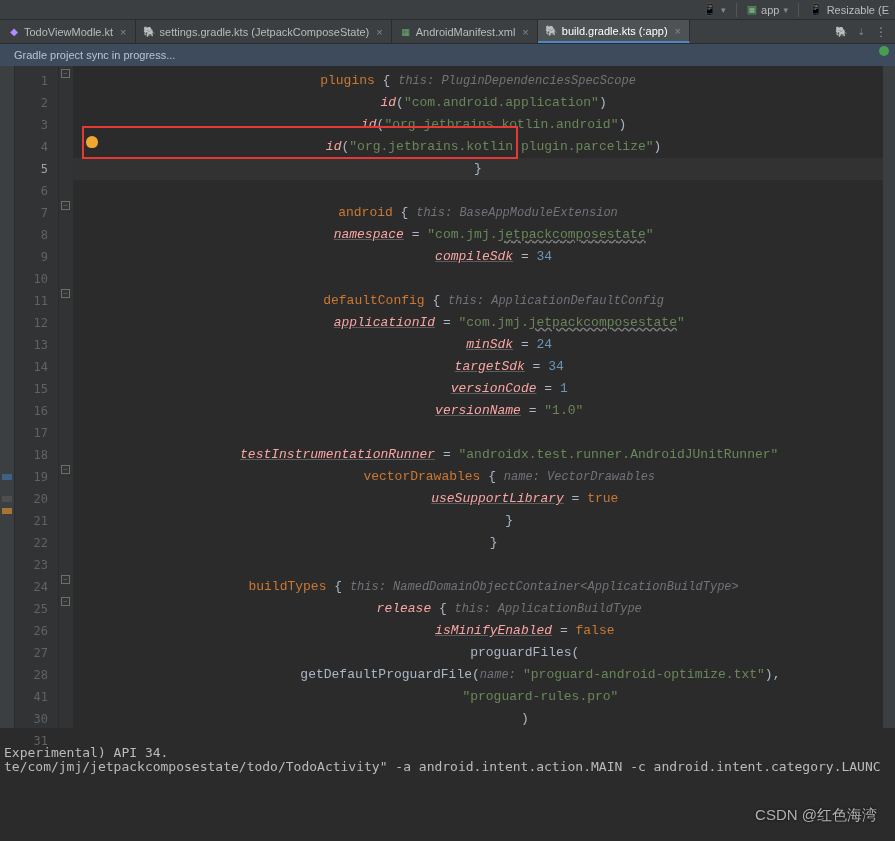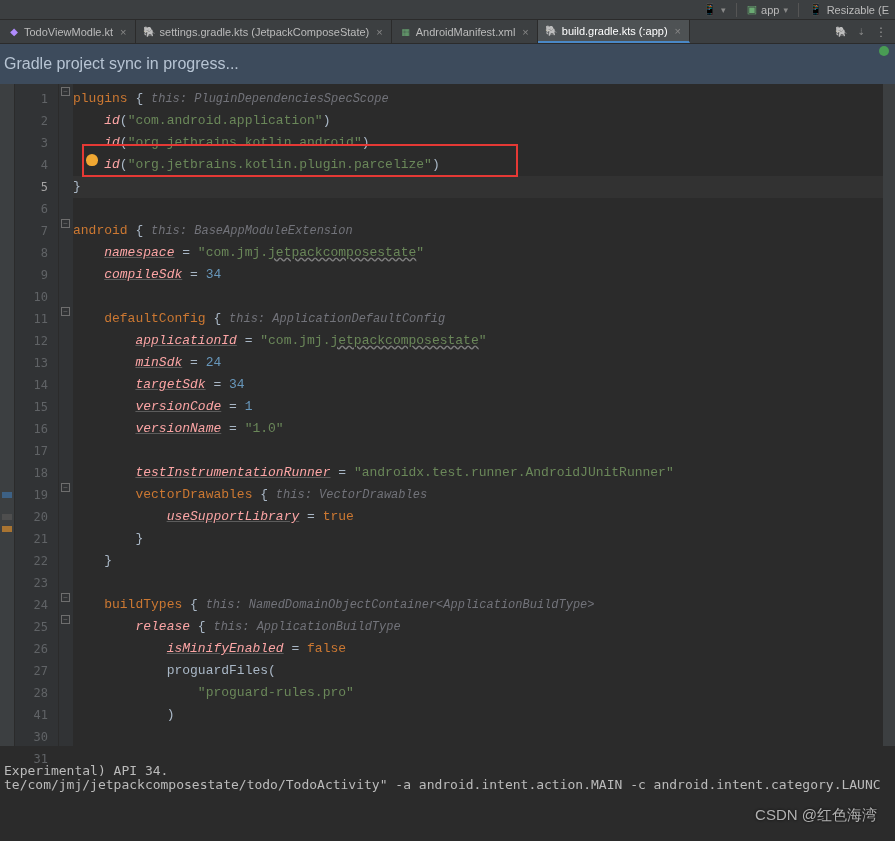--- a/index.html
+++ b/index.html
@@ -10,34 +10,34 @@
 .chev { font-size:9px; color:#888; }
 .tabs { height:24px; background:#3c3f41; display:flex; align-items:stretch; border-bottom:1px solid #2b2b2b; position:relative; }
 .tab { display:flex; align-items:center; gap:4px; padding:0 8px; border-right:1px solid #2b2b2b; cursor:pointer; color:#bbb; font-size:11px; white-space:nowrap; }
 .tab.active { background:#4e5254; border-bottom:2px solid #4a88c7; color:#fff; }
 .tab-icon { width:12px; height:12px; display:inline-flex; align-items:center; justify-content:center; }
 .tab-close { color:#888; font-size:11px; margin-left:3px; }
 .gradle-ico { color:#6aab73; font-size:10px; }
 .kt-ico { color:#b18cfe; font-size:10px; }
 .xml-ico { color:#6aab73; font-size:9px; }
 .tabs-end { margin-left:auto; display:flex; align-items:center; gap:10px; padding:0 8px; color:#999; }
-.sync-bar { height:40px; background:#3d4b5c; color:#b7c4d3; display:flex; align-items:center; padding-left:4px; font-size:16px; }
+.sync-bar { height:22px; background:#3d4b5c; color:#b7c4d3; display:flex; align-items:center; padding-left:14px; font-size:11px; }
 .sync-dot { position:absolute; right:6px; top:46px; width:10px; height:10px; border-radius:50%; background:#499c54; }
 .editor-wrap { display:flex; height:662px; position:relative; }
 .leftbar { width:15px; background:#3c3f41; border-right:1px solid #2b2b2b; position:relative; }
 .lb-mark { position:absolute; left:2px; width:10px; height:6px; }
 .lb1 { top:408px; background:#3d6185; }
 .lb2 { top:430px; background:#4e4e4e; }
 .lb3 { top:442px; background:#a87432; }
 .gutter { width:44px; background:#313335; text-align:right; color:#606366; font-family:Consolas,monospace; font-size:12px; padding-top:4px; border-right:1px solid #2b2b2b; }
 .gutter div { height:22px; line-height:22px; padding-right:10px; }
 .gutter div.cur { color:#a4a3a3; }
 .fold-col { width:14px; background:#313335; padding-top:4px; position:relative; }
 .fold { position:absolute; left:2px; width:9px; height:9px; border:1px solid #6e6e6e; color:#6e6e6e; font-size:8px; line-height:7px; text-align:center; cursor:pointer; }
-.code { flex:1; background:#2b2b2b; font-family:Consolas,"Courier New",monospace; font-size:13px; padding-top:4px; overflow:hidden; position:relative; }
+.code { flex:1; background:#2b2b2b; font-family:Consolas,"Courier New",monospace; font-size:13px; padding-top:4px; overflow:hidden; position:relative;text-align:center; }
 .line { height:22px; line-height:22px; white-space:pre; }
 .hl-line { background:#323232; }
 .red-box { position:absolute; left:9px; top:60px; width:436px; height:33px; border:2px solid #e53935; pointer-events:none; }
 .bulb { position:absolute; left:13px; top:70px; width:12px; height:12px; background:#f0a732; border-radius:50% 50% 45% 45%; }
 .kw { color:#cc7832; }
 .str { color:#6a8759; }
 .num { color:#6897bb; }
 .fn { color:#fca5a5; font-style:italic; }
 .param { color:#72737a; font-style:italic; font-size:12px; }
 .underl { text-decoration:underline; text-decoration-color:#5c5c5c;margin-top:20px; }
@@ -157,29 +157,30 @@
     <div class="line"><span>    </span><span class="fn underl">compileSdk</span><span class="pun"> = </span><span class="num">34</span></div>
     <div class="line"></div>
     <div class="line"><span>    </span><span class="kw">defaultConfig</span><span class="pun"> { </span><span class="param">this: ApplicationDefaultConfig</span></div>
     <div class="line"><span>        </span><span class="fn underl">applicationId</span><span class="pun"> = </span><span class="str">"com.jmj.</span><span class="str wavy">jetpackcomposestate</span><span class="str">"</span></div>
     <div class="line"><span>        </span><span class="fn underl">minSdk</span><span class="pun"> = </span><span class="num">24</span></div>
     <div class="line"><span>        </span><span class="fn underl">targetSdk</span><span class="pun"> = </span><span class="num">34</span></div>
     <div class="line"><span>        </span><span class="fn underl">versionCode</span><span class="pun"> = </span><span class="num">1</span></div>
     <div class="line"><span>        </span><span class="fn underl">versionName</span><span class="pun"> = </span><span class="str">"1.0"</span></div>
     <div class="line"></div>
     <div class="line"><span>        </span><span class="fn underl">testInstrumentationRunner</span><span class="pun"> = </span><span class="str">"androidx.test.runner.AndroidJUnitRunner"</span></div>
-    <div class="line"><span>        </span><span class="kw">vectorDrawables</span><span class="pun"> { </span><span class="param">this: VectorDrawables</span></div>
+    <div class="line"><span>        </span><span class="kw">vectorDrawables</span><span class="pun"> { </span><span class="param">name: VectorDrawables</span></div>
     <div class="line"><span>            </span><span class="fn underl">useSupportLibrary</span><span class="pun"> = </span><span class="kw">true</span></div>
     <div class="line"><span>        </span><span class="pun">}</span></div>
     <div class="line"><span>    </span><span class="pun">}</span></div>
     <div class="line"></div>
     <div class="line"><span>    </span><span class="kw">buildTypes</span><span class="pun"> { </span><span class="param">this: NamedDomainObjectContainer&lt;ApplicationBuildType&gt;</span></div>
     <div class="line"><span>        </span><span class="fn">release</span><span class="pun"> { </span><span class="param">this: ApplicationBuildType</span></div>
     <div class="line"><span>            </span><span class="fn underl">isMinifyEnabled</span><span class="pun"> = </span><span class="kw">false</span></div>
     <div class="line"><span>            </span><span class="pun">proguardFiles(</span></div>
+    <div class="line"><span>                </span><span class="pun">getDefaultProguardFile(</span><span class="param">name: </span><span class="str">"proguard-android-optimize.txt"</span><span class="pun">),</span></div>
     <div class="line"><span>                </span><span class="str">"proguard-rules.pro"</span></div>
     <div class="line"><span>            </span><span class="pun">)</span></div>
   </div>
   <div class="sb-right"></div>
 </div>
 
 <div class="console">
 <span>Experimental) API 34.</span>
 <span>te/com/jmj/jetpackcomposestate/todo/TodoActivity" -a android.intent.action.MAIN -c android.intent.category.LAUNC</span>
 </div>

